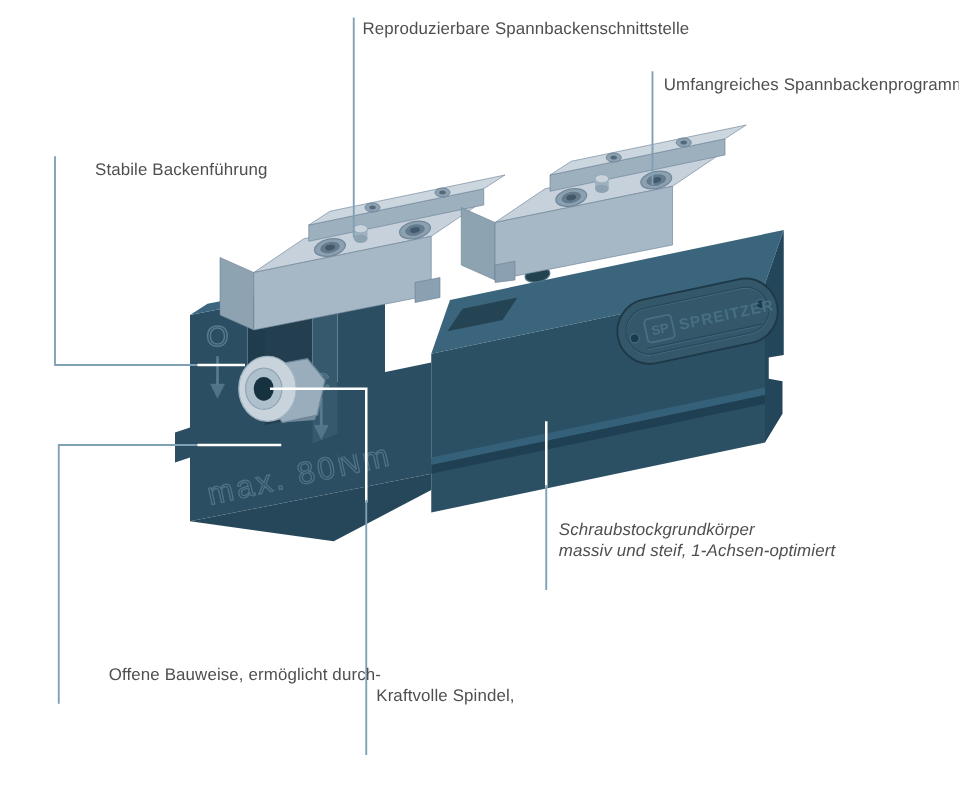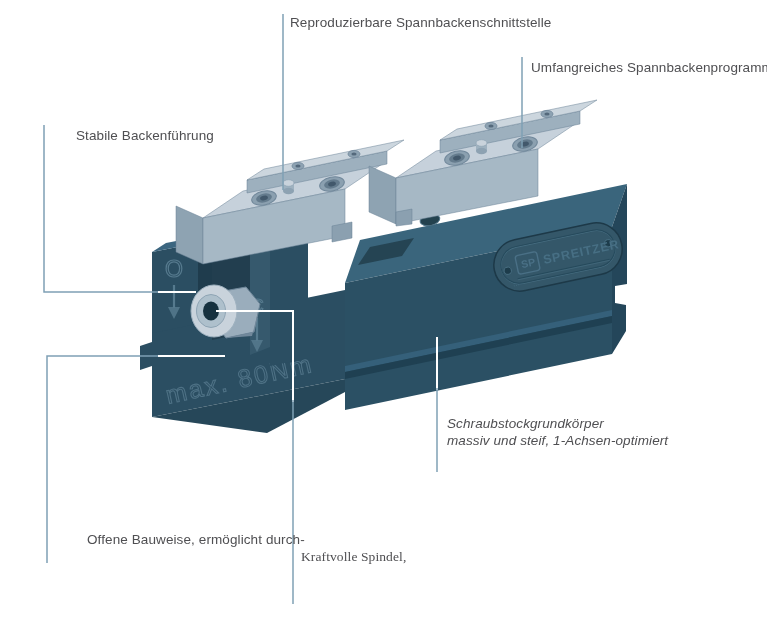--- a/index.html
+++ b/index.html
@@ -179,17 +179,17 @@
 
   <div class="callout-label" style="left:447px;top:416px;font-style:italic;">
     <div>Schraubstockgrundkörper</div>
     <div>massiv und steif, 1-Achsen-optimiert</div>
   </div>
 
   <div class="callout-label" style="left:55px;top:532px;margin-left:32px;">
     <div>Offene Bauweise, ermöglicht durch-</div>
   </div>
 
-  <div class="callout-label" style="left:301px;top:549px;font-family:Liberation Serif, serif;">
+  <div class="callout-label" style="left:301px;top:549px;">
     <div>Kraftvolle Spindel,</div>
   </div>
 
 </div>
 
 </body></html>

